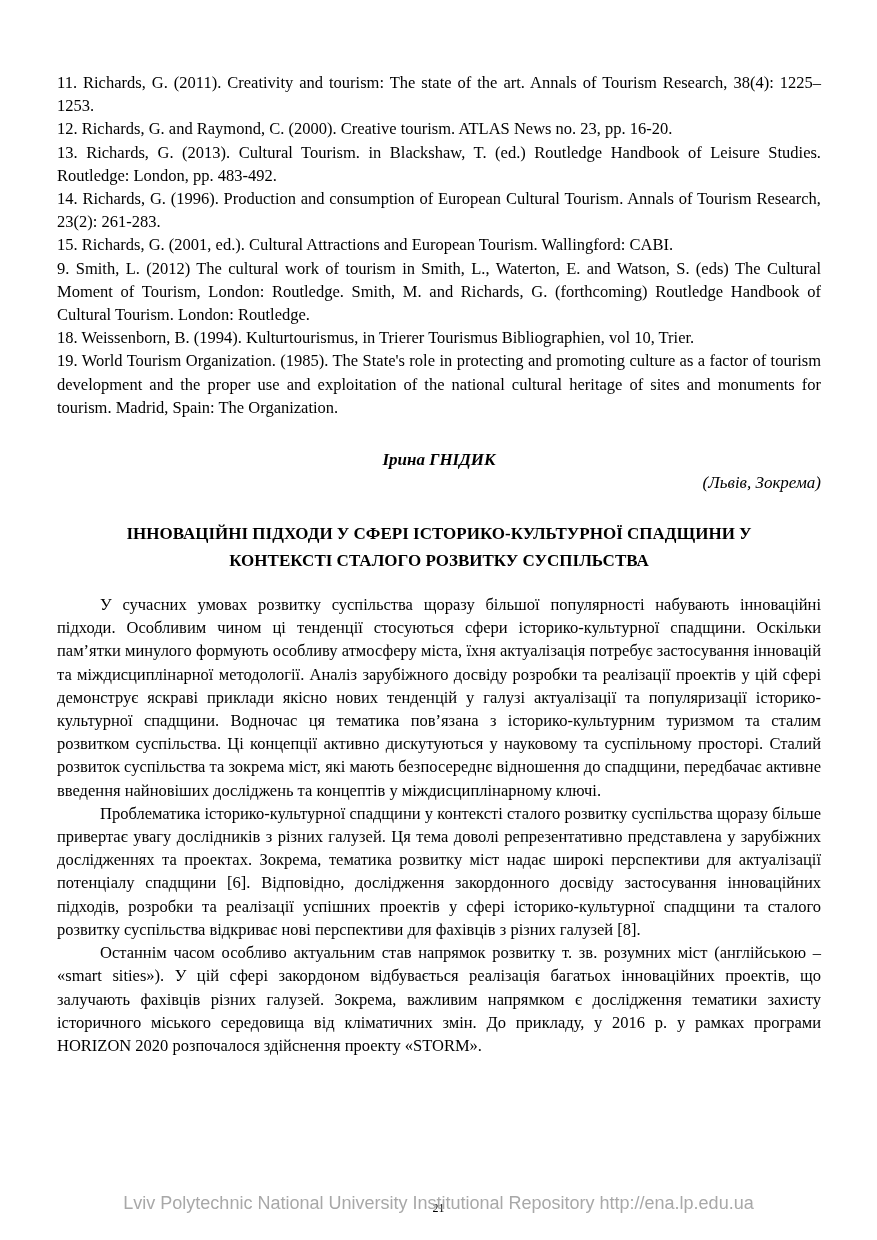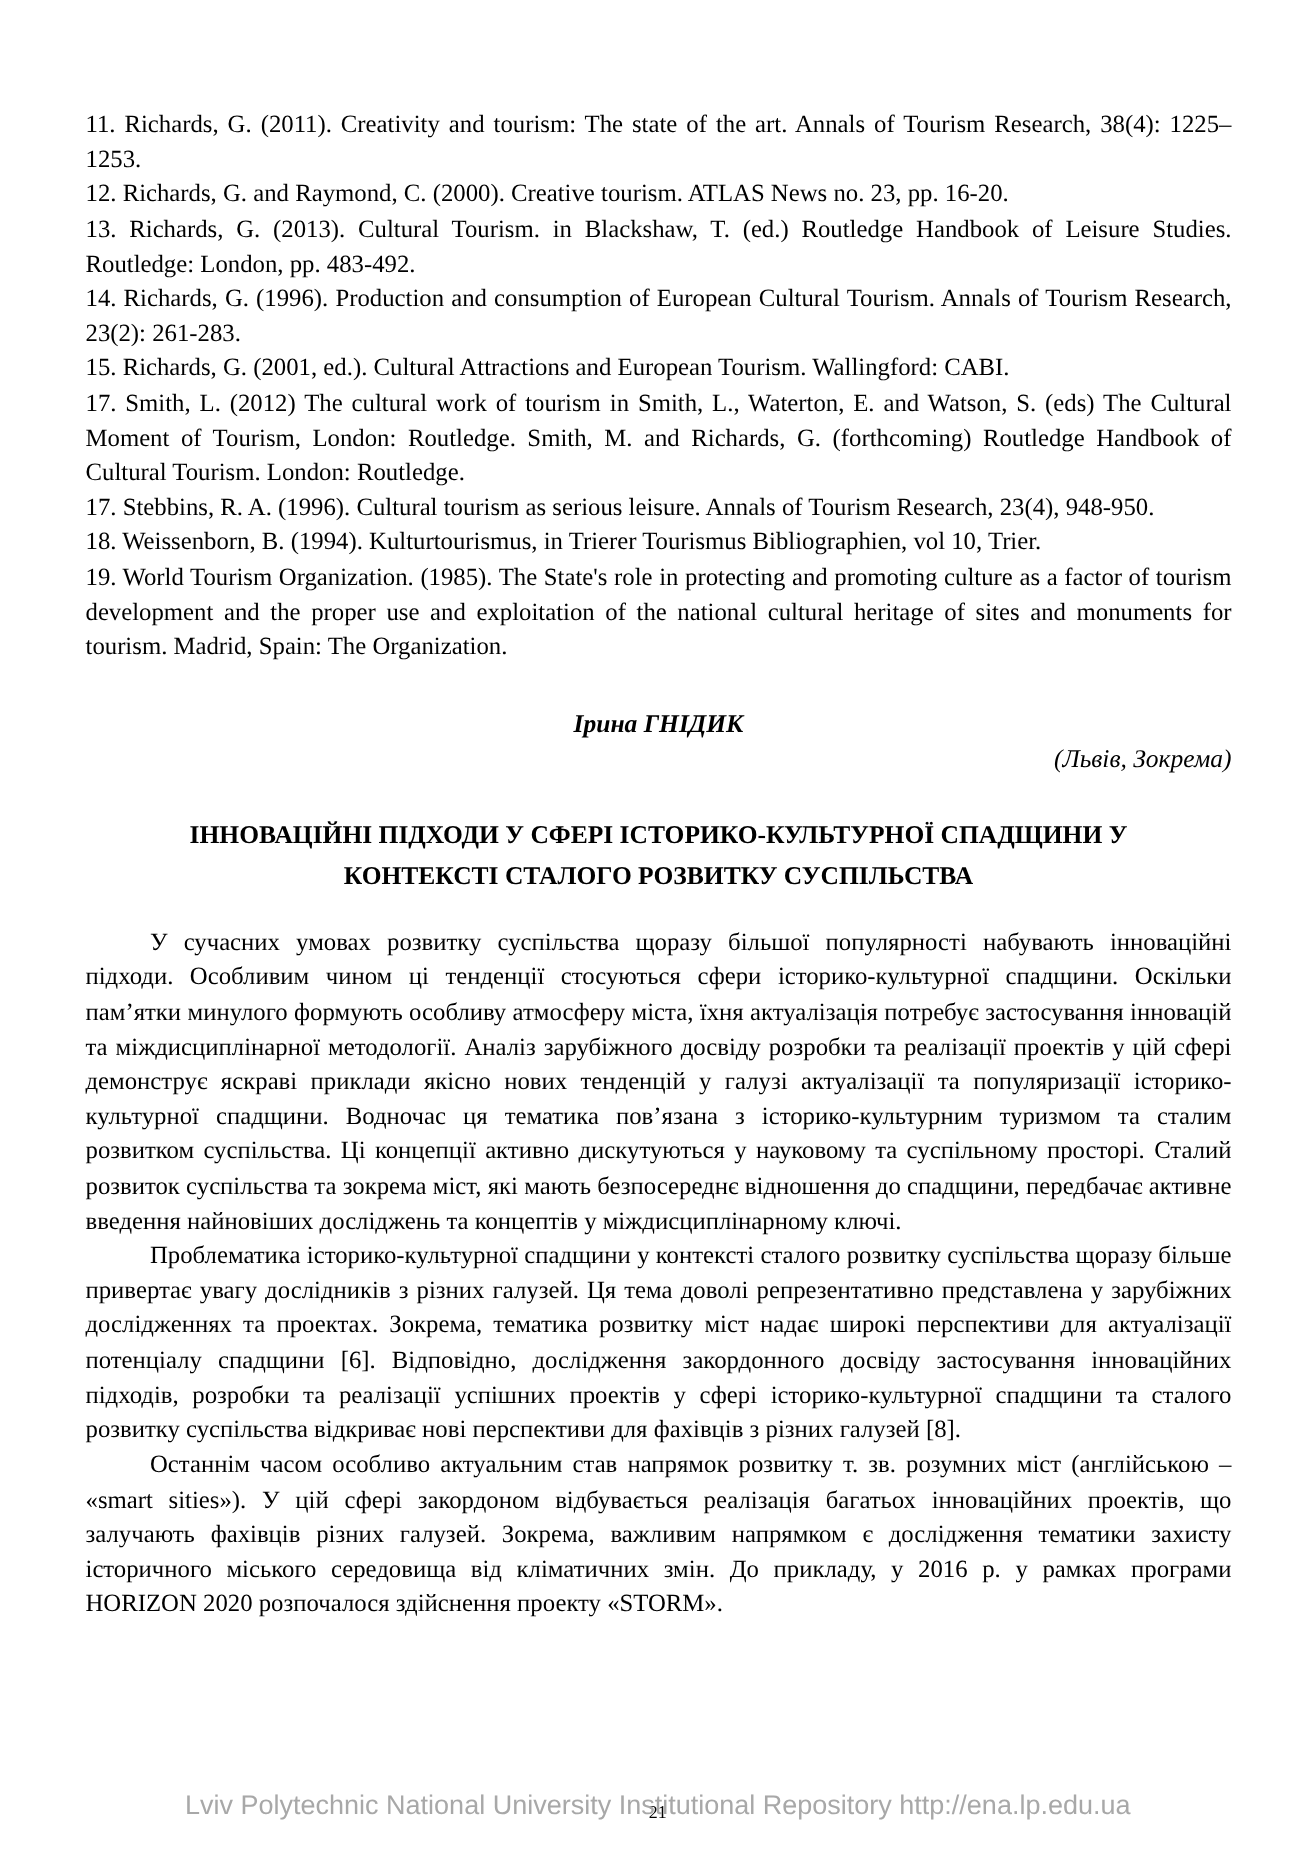--- a/index.html
+++ b/index.html
@@ -81,22 +81,21 @@
 
 <div class="page">
   <div class="content">
 
     <div class="references">
       <p>11. Richards, G. (2011). Creativity and tourism: The state of the art. Annals of Tourism Research, 38(4): 1225–1253.</p>
       <p>12. Richards, G. and Raymond, C. (2000). Creative tourism. ATLAS News no. 23, pp. 16-20.</p>
       <p>13. Richards, G. (2013). Cultural Tourism. in Blackshaw, T. (ed.) Routledge Handbook of Leisure Studies. Routledge: London, pp. 483-492.</p>
       <p>14. Richards, G. (1996). Production and consumption of European Cultural Tourism. Annals of Tourism Research, 23(2): 261-283.</p>
       <p>15. Richards, G. (2001, ed.). Cultural Attractions and European Tourism. Wallingford: CABI.</p>
-      <p>17. Smith, L. (2012) The cultural work of tourism in Smith, L., Waterton, E. and Watson, S. (eds) The Cultural Moment of Tourism, London: Routledge. Smith, M. and Richards, G. (forthcoming) Routledge Handbook of Cultural Tourism. London: Routledge.</p>
-      <p>17. Stebbins, R. A. (1996). Cultural tourism as serious leisure. Annals of Tourism Research, 23(4), 948-950.</p>
+      <p>9. Smith, L. (2012) The cultural work of tourism in Smith, L., Waterton, E. and Watson, S. (eds) The Cultural Moment of Tourism, London: Routledge. Smith, M. and Richards, G. (forthcoming) Routledge Handbook of Cultural Tourism. London: Routledge.</p>
       <p>18. Weissenborn, B. (1994). Kulturtourismus, in Trierer Tourismus Bibliographien, vol 10, Trier.</p>
       <p>19. World Tourism Organization. (1985). The State's role in protecting and promoting culture as a factor of tourism development and the proper use and exploitation of the national cultural heritage of sites and monuments for tourism. Madrid, Spain: The Organization.</p>
     </div>
 
     <div class="author-block">
       <p class="author-name">Ірина ГНІДИК</p>
       <p class="author-location">(Львів, Зокрема)</p>
     </div>
 
     <h1 class="article-title">ІННОВАЦІЙНІ ПІДХОДИ У СФЕРІ ІСТОРИКО-КУЛЬТУРНОЇ СПАДЩИНИ У КОНТЕКСТІ СТАЛОГО РОЗВИТКУ СУСПІЛЬСТВА</h1>

